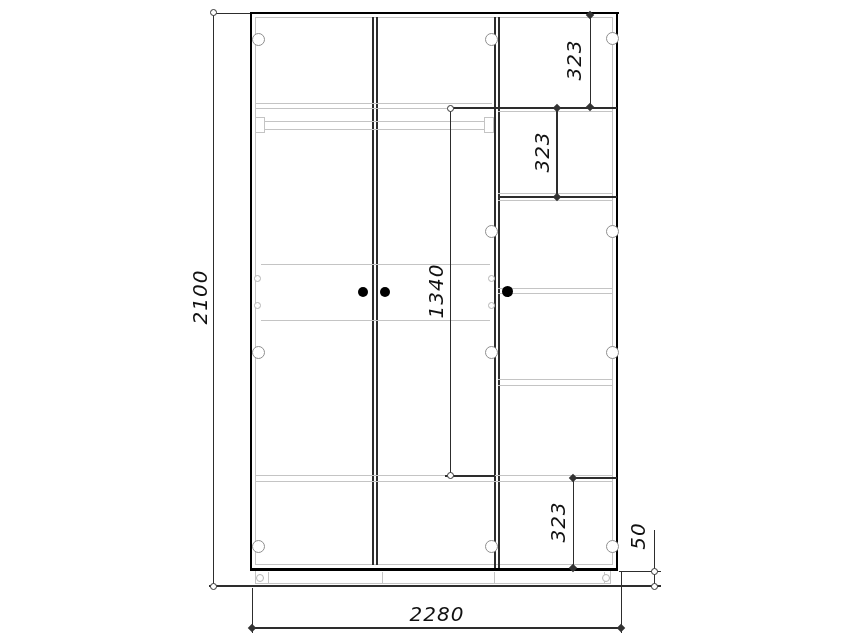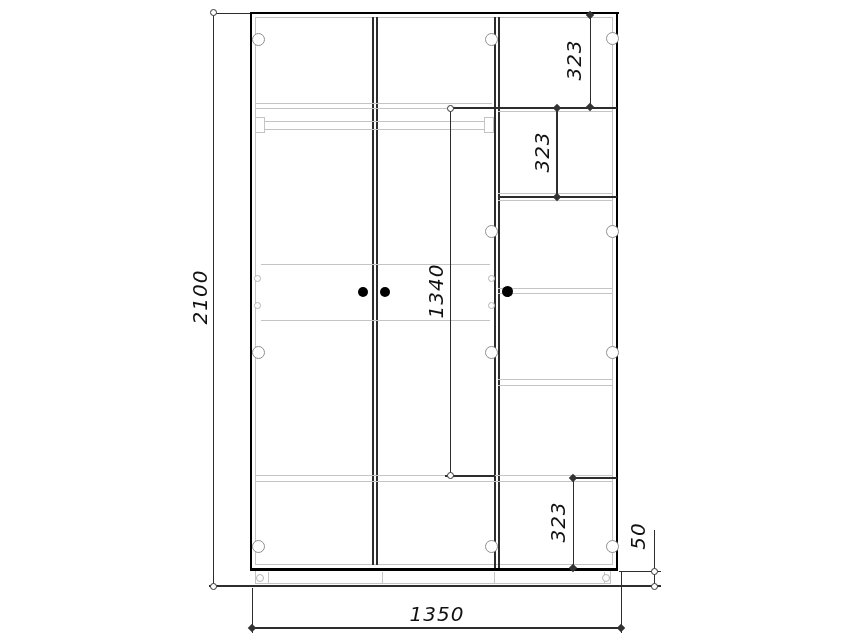--- a/index.html
+++ b/index.html
@@ -106,21 +106,21 @@
   <div class="ln" style="left:212.5px; top:12px; width:1.5px; height:574px;"></div>
   <div class="circ" style="left:209.5px; top:9px;"></div>
   <div class="circ" style="left:209.5px; top:582.5px;"></div>
   <div class="dt rot" style="left:140px; top:286px;">2100</div>
 
   <div class="ln" style="left:251.5px; top:588px; width:1.5px; height:45px;"></div>
   <div class="ln" style="left:620.5px; top:572px; width:1.5px; height:61px;"></div>
   <div class="ln" style="left:252px; top:627px; width:369px; height:1.5px;"></div>
   <div class="dia" style="left:249px; top:624.5px;"></div>
   <div class="dia" style="left:618px; top:624.5px;"></div>
-  <div class="dt" style="left:377px; top:603px;">1350</div>
+  <div class="dt" style="left:377px; top:603px;">2280</div>
 
   <div class="ln" style="left:589.5px; top:14px; width:1.5px; height:93px;"></div>
   <div class="dia" style="left:587px; top:11.5px;"></div>
   <div class="dia" style="left:587px; top:104px;"></div>
   <div class="dt rot" style="left:514px; top:49px;">323</div>
 
   <div class="ln" style="left:556px; top:107px; width:1.5px; height:90px;"></div>
   <div class="dia" style="left:553.5px; top:104.5px;"></div>
   <div class="dia" style="left:553.5px; top:193.5px;"></div>
   <div class="dt rot" style="left:482px; top:141px;">323</div>

